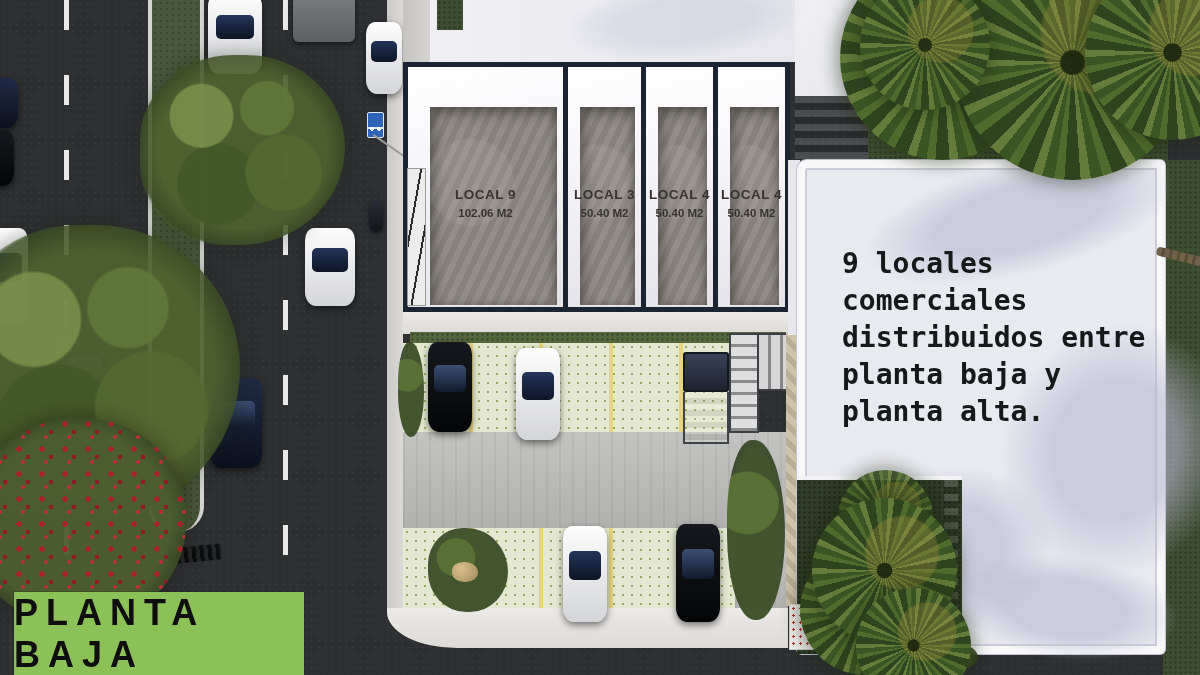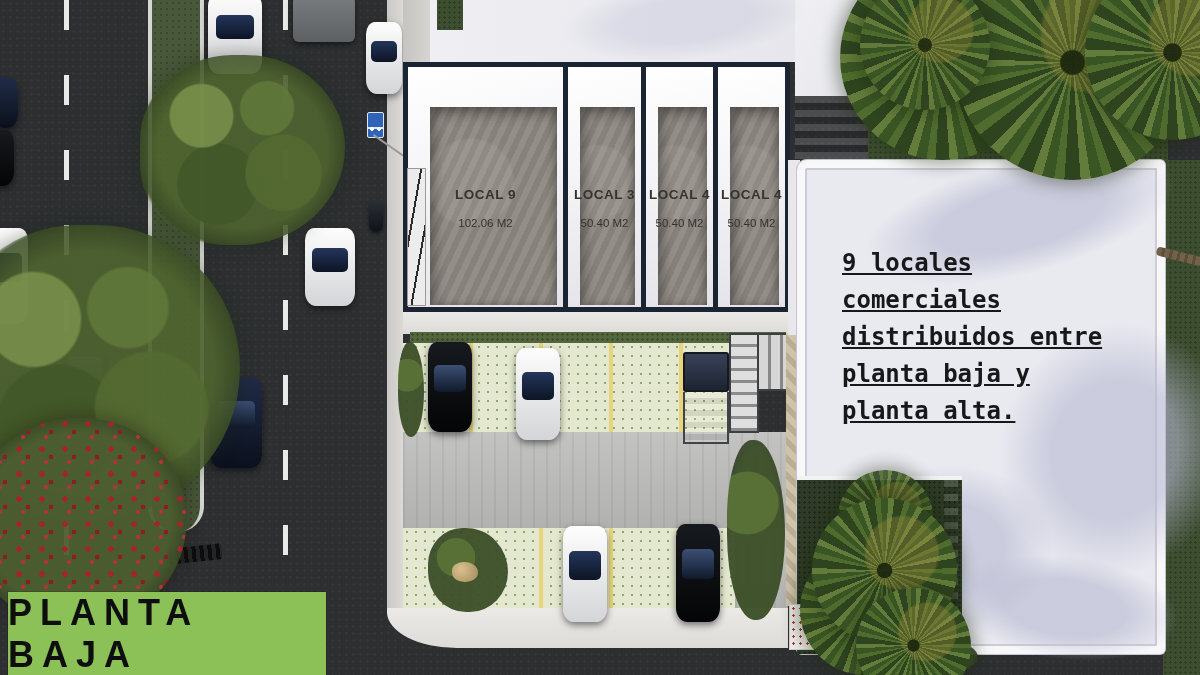--- a/index.html
+++ b/index.html
@@ -57,21 +57,21 @@
   .unit{position:relative;height:100%;box-sizing:border-box;
     background:linear-gradient(165deg,#ffffff 0%,#f4f4f7 45%,#e2e2e8 100%);}
   .unit+.unit{border-left:5px solid #1b2433;}
   .unit .floor{position:absolute;left:12px;right:6px;top:40px;bottom:2px;
     background-color:#8d8882;
     background-image:radial-gradient(circle at 32% 38%,rgba(255,255,255,.07) 0 28%,transparent 30%),
       repeating-linear-gradient(115deg,rgba(255,255,255,.05) 0 6px,rgba(0,0,0,.05) 6px 12px);
     box-shadow:inset 0 8px 12px rgba(0,0,0,.28),inset 8px 0 10px rgba(0,0,0,.16),inset -4px 0 6px rgba(0,0,0,.12);}
   .unit-label{position:absolute;left:0;right:0;top:120px;text-align:center;color:#363330;z-index:2;}
   .unit-label .nm{font-size:13.5px;font-weight:700;letter-spacing:.5px;}
-  .unit-label .ar{font-size:11.5px;font-weight:400;margin-top:15px;}
+  .unit-label .ar{font-size:11.5px;font-weight:700;margin-top:5px;}
   .stairs-left{background:#ececec;background-image:repeating-linear-gradient(100deg,transparent 0 12px,#2b2b2b 12px 14px);border:1px solid #9a9a9a;}
   
   .paver{background-color:#e4e8d0;
     background-image:
       repeating-linear-gradient(90deg,transparent 0 66px,#e7d47c 66px 70px),
       radial-gradient(circle 1.8px at 4px 4px,#93a765 70%,transparent 75%);
     background-size:auto,9px 9px;}
   .driveway{background-color:#bcbcba;
     background-image:repeating-linear-gradient(90deg,rgba(0,0,0,.05) 0 2px,transparent 2px 13px),
       linear-gradient(180deg,rgba(255,255,255,.10),rgba(0,0,0,.06));}
@@ -86,22 +86,22 @@
     background-image:repeating-linear-gradient(45deg,#cfc3aa 0 6px,#b9ad94 6px 12px),
       repeating-linear-gradient(-45deg,rgba(255,255,255,.15) 0 4px,transparent 4px 9px);}
   
   .bigroof{background:#e9e9f0;border:3px solid #f7f7fa;border-radius:10px 5px 5px 5px;box-sizing:border-box;
     box-shadow:inset 0 0 0 5px rgba(255,255,255,.85),inset 0 0 0 7px rgba(151,153,172,.35),0 0 0 1px #c4c5d0;}
   .frond-shadow{background:radial-gradient(ellipse at 50% 50%,rgba(182,184,208,.6) 0 38%,rgba(182,184,208,0) 70%);}
   .tactile{background:#efeeec;background-image:radial-gradient(circle 1.5px at 3.5px 3.5px,#b23232 70%,transparent 75%);background-size:7px 7px;border:1px solid #cfcecc;}
   .courtyard{background-color:#2f3c27;background-image:radial-gradient(rgba(0,0,0,.3) 1px,transparent 1.4px);background-size:5px 5px;border-top:4px solid #f2f2f5;box-sizing:border-box;}
   .graywall{background:linear-gradient(180deg,#a7a7a5,#8e8e8c);background-image:repeating-linear-gradient(180deg,rgba(255,255,255,.14) 0 7px,rgba(0,0,0,.1) 7px 14px);}
   
-  .annotation{font-family:"DejaVu Sans Mono",monospace;font-weight:bold;font-size:24px;line-height:37px;
-    color:#17181a;white-space:pre-line;z-index:7;text-decoration:underline;}
+  .annotation{font-family:"DejaVu Sans Mono",monospace;font-weight:bold;font-size:28px;line-height:37px;
+    color:#17181a;white-space:pre-line;z-index:7;}
   .badge{background:#8cc158;display:flex;align-items:center;justify-content:center;z-index:10;box-shadow:0 0 0 1px rgba(0,0,0,.15);}
   .badge span{font-size:36px;font-weight:800;letter-spacing:8px;color:#0e0e0e;}
   .sign-blue{background:#2f63b8;border:1px solid #dfe7f5;border-radius:2px;
     background-image:radial-gradient(circle 2px at 4px 16px,#fff 80%,transparent),radial-gradient(circle 2px at 11px 16px,#fff 80%,transparent),linear-gradient(0deg,transparent 0 8px,rgba(255,255,255,.85) 8px 10px,transparent 10px);}
 </style>
 </head>
 <body>
 
 <div id="stage">
 
@@ -237,17 +237,17 @@
   <div class="abs palm" style="left:955px;top:-55px;width:235px;height:235px;z-index:6;"></div>
   <div class="abs palm" style="left:1085px;top:-35px;width:175px;height:175px;z-index:6;"></div>
   <div class="abs palm" style="left:860px;top:-20px;width:130px;height:130px;z-index:6;opacity:.95;"></div>
   <div class="abs" style="left:1156px;top:252px;width:48px;height:9px;background:repeating-linear-gradient(90deg,#73624a 0 5px,#5d4e3a 5px 8px);border-radius:4px;transform:rotate(14deg);z-index:6;"></div>
 
   <div class="abs tactile" style="left:789px;top:604px;width:46px;height:44px;z-index:5;"></div>
   <div class="abs bushblob" style="left:868px;top:636px;width:110px;height:40px;z-index:6;"></div>
   <div class="abs palm" style="left:812px;top:498px;width:145px;height:145px;z-index:6;"></div>
   <div class="abs palm" style="left:856px;top:588px;width:115px;height:115px;z-index:6;"></div>
 
-  <div class="abs badge" style="left:8px;top:592px;width:318px;height:83px;justify-content:flex-end;">
+  <div class="abs badge" style="left:14px;top:592px;width:290px;height:83px;justify-content:flex-end;">
     <span>PLANTA BAJA</span>
   </div>
 
 </div>
 
 </body></html>

